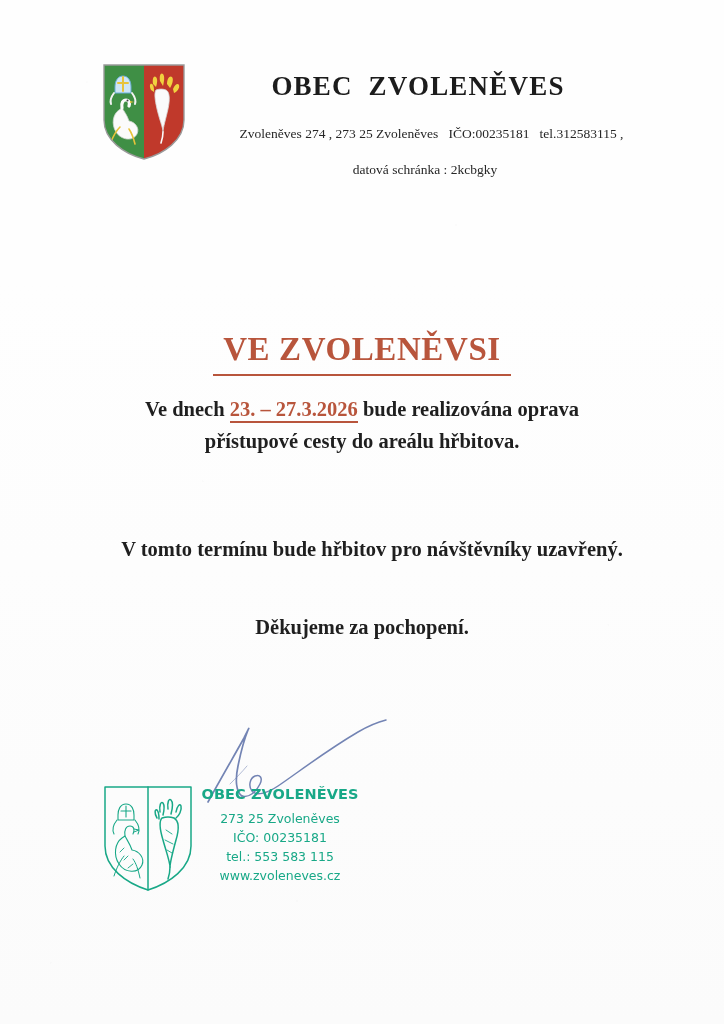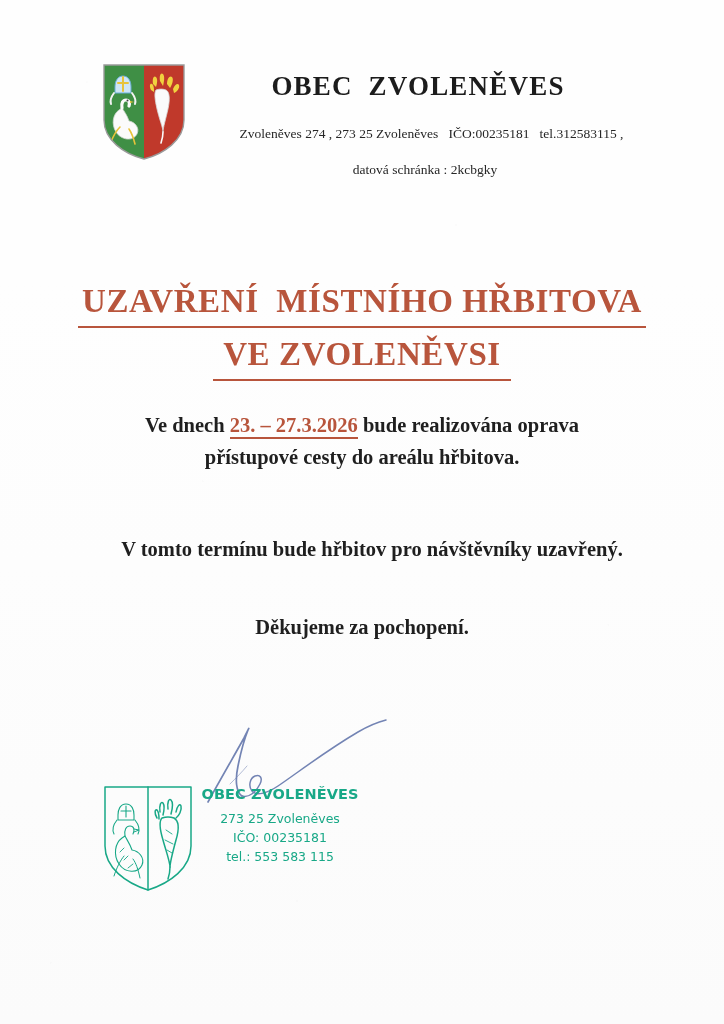--- a/index.html
+++ b/index.html
@@ -113,21 +113,21 @@
   .para {
     position: absolute;
     left: 0;
     right: 0;
     text-align: center;
     font-weight: bold;
     color: #1f1f1f;
     font-size: 20.5px;
     line-height: 1.55;
   }
-  .para-1 { top: 410px; }
+  .para-1 { top: 394px; }
   .para-2 { top: 534px; font-size: 20.5px; padding-left: 20px; }
   .para-3 { top: 612px; font-size: 20.5px; }
 
   .date-hl {
     color: #b8553c;
     border-bottom: 2px solid #b8553c;
     padding-bottom: 1px;
     white-space: pre;
   }
 
@@ -238,21 +238,21 @@
     <div class="letterhead-text">
       <div class="org-name">OBEC  ZVOLENĚVES</div>
       <div class="org-addr">
         <span>Zvoleněves 274 , 273 25 Zvoleněves   IČO:00235181   tel.312583115 ,</span>
         <span class="l2">datová schránka : 2kcbgky</span>
       </div>
     </div>
   </div>
 
   <h1 class="doc-title">
-    <span class="tline">UZAVŘENÍ  MÍSTNÍHO HŘBITOVA</span><br>
+    <br>
     <span class="tline tline2">VE ZVOLENĚVSI</span>
   </h1>
 
   <div class="para para-1">
     <span>Ve dnech </span><span class="date-hl">23. – 27.3.2026</span><span>  bude realizována oprava</span><br>
     <span>přístupové cesty do areálu hřbitova.</span>
   </div>
 
   <div class="para para-2">V tomto termínu bude hřbitov pro návštěvníky uzavřený.</div>
 
@@ -299,16 +299,17 @@
           <path d="M66 48 L72 52 M65 58 L73 62 M67 68 L72 71" stroke-width=".9"></path>
         </g>
       </svg>
     </div>
 
     <div class="stamp-text">
       <div class="stamp-title">OBEC ZVOLENĚVES</div>
       <div class="stamp-line first">273 25 Zvoleněves</div>
       <div class="stamp-line">IČO: 00235181</div>
       <div class="stamp-line">tel.: 553 583 115</div>
+      <div class="stamp-line">www.zvoleneves.cz</div>
     </div>
   </div>
 
 </div>
 
 </body></html>

